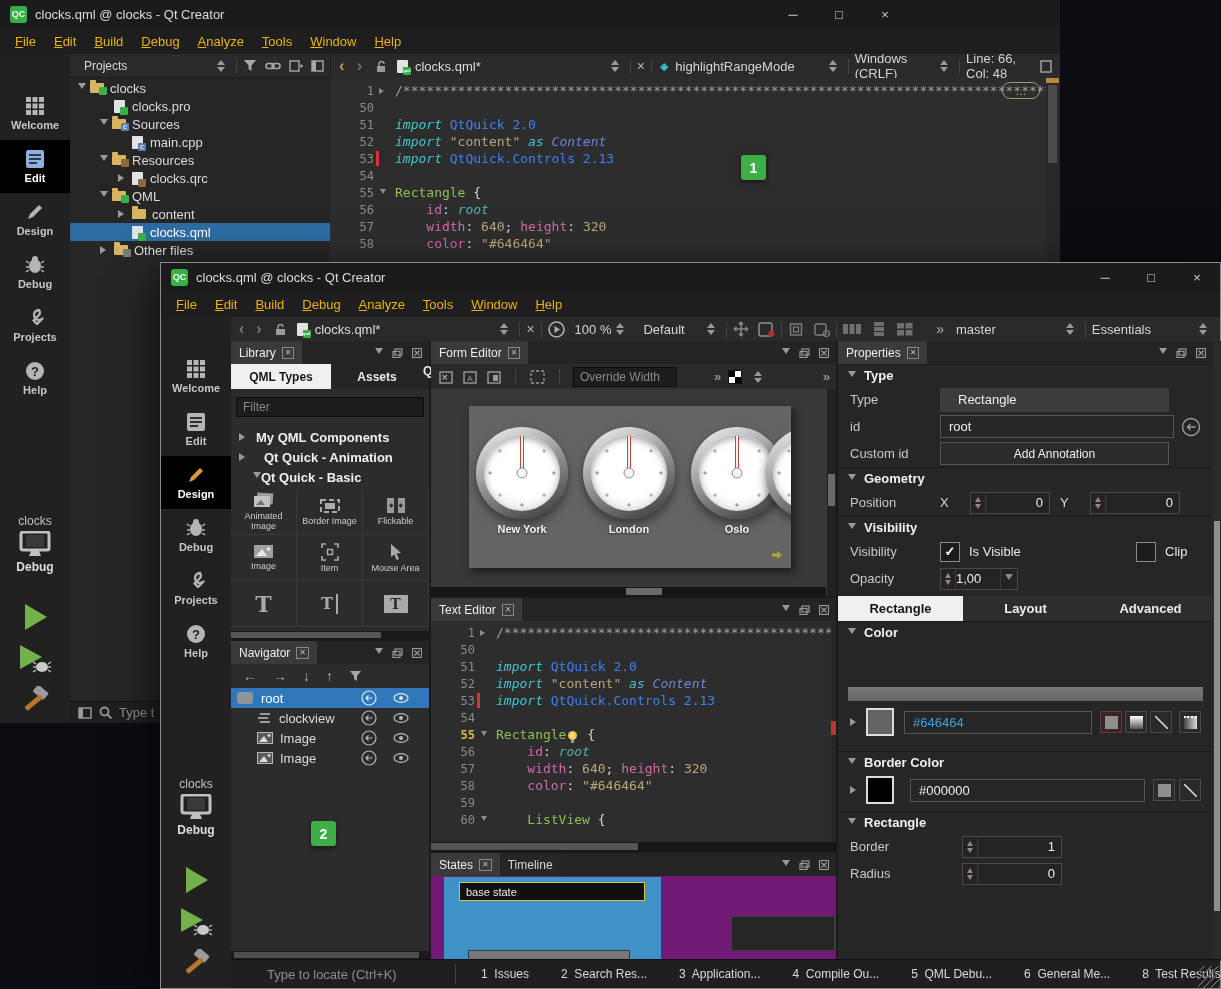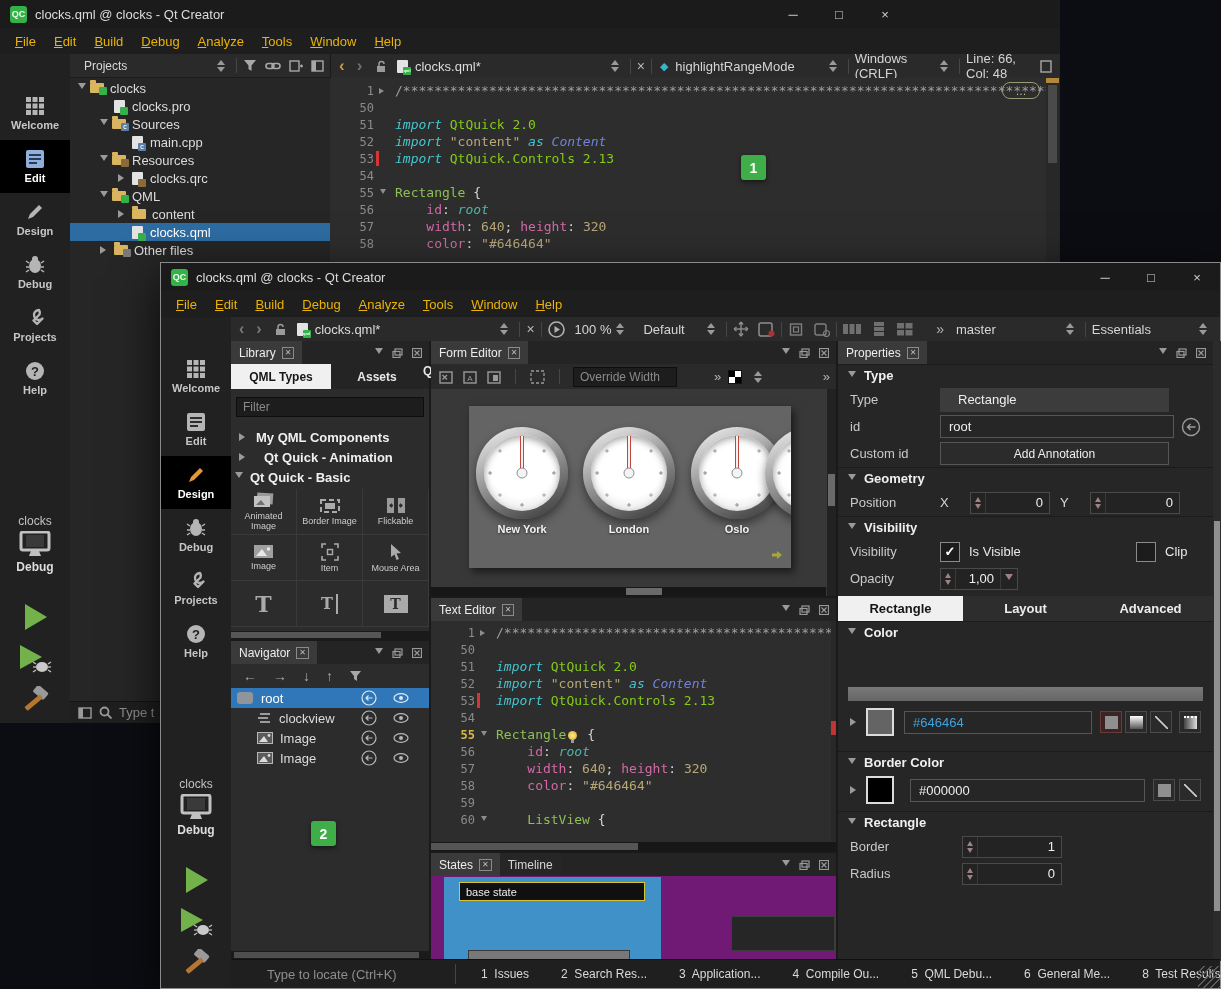--- a/index.html
+++ b/index.html
@@ -58,21 +58,21 @@
   
   .editor{background:#2d2d2d;font-family:"DejaVu Sans Mono",monospace;font-size:13px;overflow:hidden;position:absolute}
   .cl{height:17px;display:flex;align-items:center;position:relative}
   .ln{width:44px;text-align:right;color:#8b8b8b;font-size:12px;flex:none}
   .ln.cur{color:#d7b844;font-weight:bold}
   .foldcol{width:18px;display:flex;align-items:center;justify-content:center;flex:none}
   .foldcol .tri-r{border-left-color:#8d8d8d;border-width:3.5px;border-left-width:5px}
   .foldcol .tri-dn{border-top-color:#8d8d8d;border-width:3.5px;border-top-width:5px}
   .gmark{position:absolute;left:46px;top:1px;width:3px;height:15px;background:#d93434}
   .ct{white-space:pre;padding-left:3px}
-  .tk-cmt{color:#9e9e9e}.tk-kw{color:#45c6d1;font-style:italic}.tk-mod{color:#84cc16}
+  .tk-cmt{color:#9e9e9e}.tk-kw{color:#45c6d1;font-style:italic}.tk-mod{color:#3b82f6}
   .tk-str{color:#b8a777}.tk-alias{color:#7084d8;font-style:italic}.tk-type{color:#8fbf57}
   .tk-prop{color:#d36aa8}.tk-num{color:#b8a777}.tk-idval{color:#4fb6a8;font-style:italic}.tk-plain{color:#d4d4d4}
   .bulb{display:inline-block;width:9px;height:9px;border-radius:50%;background:radial-gradient(#ffe98a,#d8a923);margin:0 2px;vertical-align:middle;position:relative}
   .bulb::after{content:"";position:absolute;left:3px;bottom:-3px;width:3px;height:3px;background:#999}
   .fold-pill{position:absolute;border:1px solid #9a9a78;border-radius:8px;color:#c5c5a8;font-size:11px;display:flex;align-items:center;justify-content:center}
   
   .sb-track{background:#1a1a1a;position:absolute}
   .sb-handle{background:#565656;position:absolute}
   
   .badge{position:absolute;width:25px;height:25px;background:#3fae49;border-radius:3px;color:#fff;font-weight:bold;font-size:14px;display:flex;align-items:center;justify-content:center;box-shadow:0 2px 5px rgba(0,0,0,.5);z-index:60}
@@ -683,21 +683,21 @@
     </div>
     <div style="padding-top:6px">
       <div class="r" style="height:20px;padding-left:8px;gap:7px">
           <span class="tri-r"></span>
           <span style="color:#f0f0f0;font-size:13px;font-weight:bold">My QML Components</span>
         </div>
       <div class="r" style="height:20px;padding-left:8px;gap:15px">
           <span class="tri-r"></span>
           <span style="color:#f0f0f0;font-size:13px;font-weight:bold">Qt Quick - Animation</span>
         </div>
-      <div class="r" style="height:20px;padding-left:4px;gap:7px">
+      <div class="r" style="height:20px;padding-left:22px;">
           <span class="tri-dn"></span>
           <span style="color:#f0f0f0;font-size:13px;font-weight:bold">Qt Quick - Basic</span>
         </div>
     </div>
     <div class="lib-grid" style="margin-top:2px">
       <div class="lib-cell">
         <svg width="22" height="17">
             <rect x="4" y="1" width="16" height="11" fill="#9a9a9a" transform="rotate(4 12 6)"></rect>
             <rect x="1" y="4" width="16" height="11" fill="#c2c2c2"></rect>
             <path d="M3 13 L8 8 L12 13 Z" fill="#6f6f6f"></path>
@@ -1142,21 +1142,21 @@
       <span class="ckbox" style="margin-left:auto"></span>
       <span style="margin-left:9px;color:#e8e8e8;width:36px">Clip</span>
     </div>
     <div class="prow">
       <span class="plabel">Opacity</span>
       <span class="spin" style="width:78px">
           <span class="spin-arr">
             <i class="u"></i>
             <i class="d"></i>
           </span>
-          <span class="val" style="text-align:right">1,00</span>
+          <span class="val" style="text-align:left">1,00</span>
           <span style="border-left:1px solid #3a3a3a;align-self:stretch;display:flex;align-items:center;padding:0 4px">
             <span class="tri-dn" style="border-top-color:#9d8282"></span>
           </span>
         </span>
     </div>
     <div class="ptabs">
       <div class="pt active">Rectangle</div>
       <div class="pt">Layout</div>
       <div class="pt">Advanced</div>
     </div>

